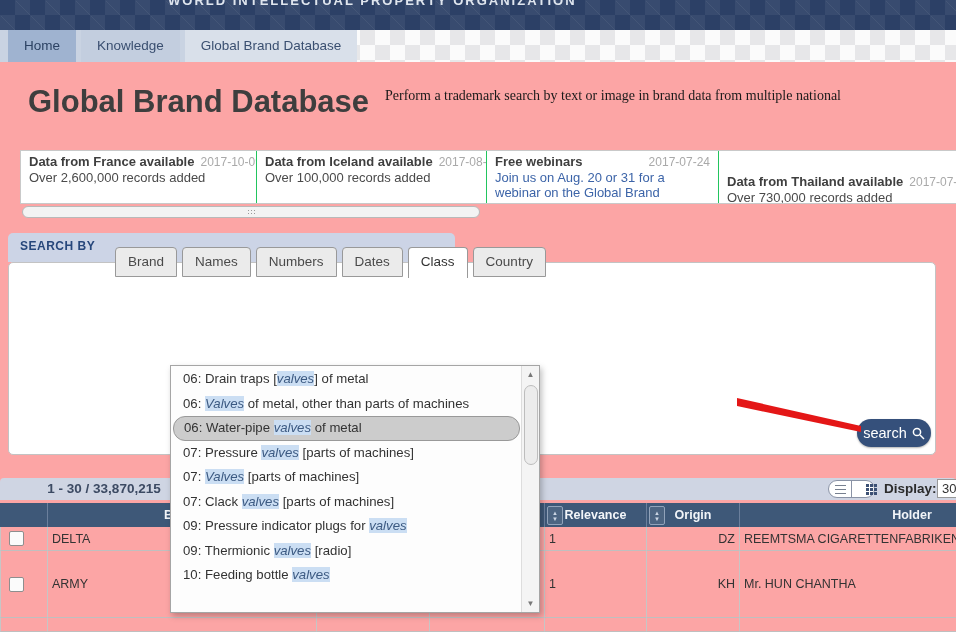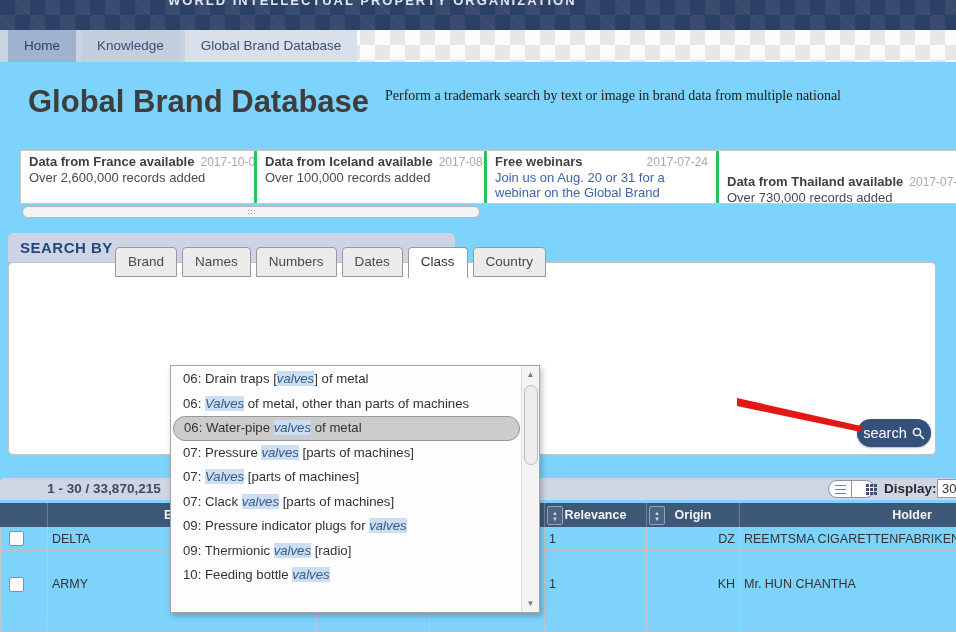--- a/index.html
+++ b/index.html
@@ -1,16 +1,16 @@
 <!DOCTYPE html>
 <html><head>
 <meta charset="utf-8">
 <style>
   html,body{margin:0;padding:0;background:#fff;}
-  .stage{position:relative;width:956px;height:632px;overflow:hidden;background:#7dd3fc;
+  .stage{position:relative;width:956px;height:632px;overflow:hidden;background:#fca5a5;
          font-family:"Liberation Sans","DejaVu Sans",sans-serif;}
   
   .top-bar{position:absolute;left:0;top:0;width:956px;height:30px;background:#2c4066;overflow:hidden;}
   .top-bar .checker{position:absolute;inset:0;
      background-image:
        linear-gradient(45deg,rgba(255,255,255,.06) 25%,transparent 25%,transparent 75%,rgba(255,255,255,.06) 75%),
        linear-gradient(45deg,rgba(255,255,255,.06) 25%,transparent 25%,transparent 75%,rgba(255,255,255,.06) 75%);
      background-size:30px 30px;background-position:0 0,15px 15px;}
   .org-text{position:absolute;left:168px;top:-7px;color:#dfe5ee;font-weight:bold;
             font-size:13px;letter-spacing:2px;white-space:nowrap;}
@@ -24,34 +24,34 @@
   .nav-tabs{position:absolute;left:8px;top:0;height:32px;display:flex;gap:5px;}
   .nav-tab{height:32px;line-height:32px;padding:0 16px;font-size:13.5px;color:#3a4f70;background:#c3cedf;cursor:pointer;}
   .nav-tab.active{background:#9fb3d0;color:#2c4263;}
   .nav-tab.light{background:#d9e0ea;}
   
   .page-title{position:absolute;left:28px;top:84px;font-size:31px;font-weight:bold;color:#3e3e3e;white-space:nowrap;}
   .page-subtitle{position:absolute;left:385px;top:88px;font-family:"Liberation Serif","DejaVu Serif",serif;
                  font-size:14px;color:#1a1a1a;white-space:nowrap;}
   
   .news-box{position:absolute;left:20px;top:150px;width:936px;height:52px;border:1px solid #c9c9c9;display:flex;background:#fff;}
-  .news-card{padding:3px 8px 0 8px;border-right:3px solid #22c55e;box-sizing:border-box;overflow:hidden;}
+  .news-card{padding:3px 8px 0 8px;border-right:1px solid #22c55e;box-sizing:border-box;overflow:hidden;}
   .news-card:last-child{border-right:none;}
   .news-trow{display:flex;justify-content:space-between;align-items:baseline;}
   .news-title{font-size:13px;font-weight:bold;color:#3f3f3f;white-space:nowrap;}
   .news-date{font-size:12px;color:#a9a9a9;margin-left:6px;white-space:nowrap;}
   .news-body{font-size:13px;color:#4a4a4a;line-height:15px;margin-top:1px;}
   .news-body.link{color:#3c64a8;cursor:pointer;}
   .hscroll{position:absolute;left:22px;top:206px;width:456px;height:10px;border:1px solid #b9b9b9;border-radius:6px;background:#f3f3f3;}
   .hscroll .grip{position:absolute;left:224px;top:2px;width:9px;height:6px;
       background-image:radial-gradient(#9a9a9a 0.8px,transparent 0.9px);background-size:3px 3px;}
   
   .search-panel{position:absolute;left:8px;top:262px;width:926px;height:191px;border:1px solid #c3c3c3;border-radius:5px;background:#fff;z-index:5;}
   .searchby-bar{position:absolute;left:8px;top:233px;width:447px;height:29px;background:#ccd4e6;border-radius:5px 5px 0 0;z-index:6;}
-  .searchby-label{position:absolute;left:12px;top:6px;font-size:15px;font-weight:bold;color:#27477b;letter-spacing:.5px;}
+  .searchby-label{position:absolute;left:12px;top:6px;font-size:12px;font-weight:bold;color:#27477b;letter-spacing:.5px;}
   .search-tabs{position:absolute;left:115px;top:247px;display:flex;gap:5px;z-index:8;}
   .stab{height:28px;line-height:28px;padding:0 12px;background:#ebebeb;border:1px solid #999;border-bottom:1px solid #999;
         border-radius:4px 4px 0 0;font-size:13.5px;color:#4a4a4a;cursor:pointer;}
   .stab.active{background:#fff;color:#333;height:30px;border-bottom:none;}
   .fld-label{position:absolute;font-size:13.5px;font-weight:bold;color:#27477b;line-height:17px;}
   .caret{position:absolute;font-size:9px;color:#27477b;}
   .equals{position:absolute;font-size:14px;font-weight:bold;color:#27477b;}
   .ti{position:absolute;left:170px;width:716px;height:21px;border:1px solid #a9a9a9;border-radius:5px;
       font-family:"Liberation Sans",sans-serif;font-size:13.5px;padding:0 10px;color:#333;}
   .ti::placeholder{color:#9a9a9a;}

